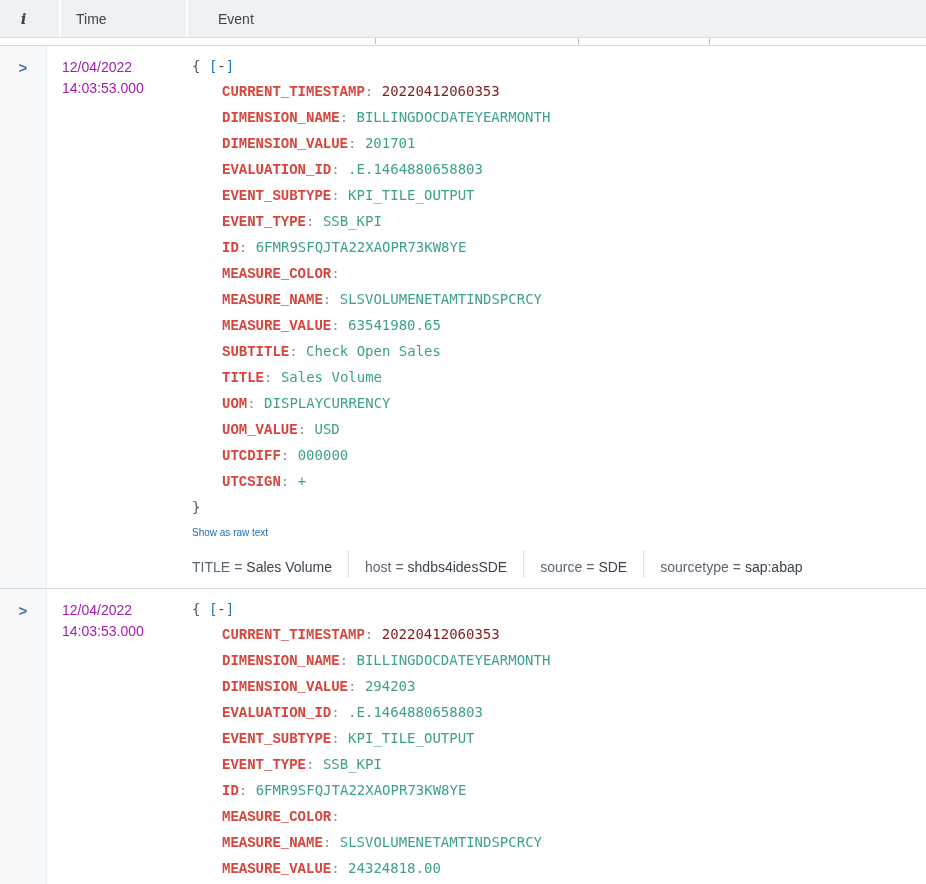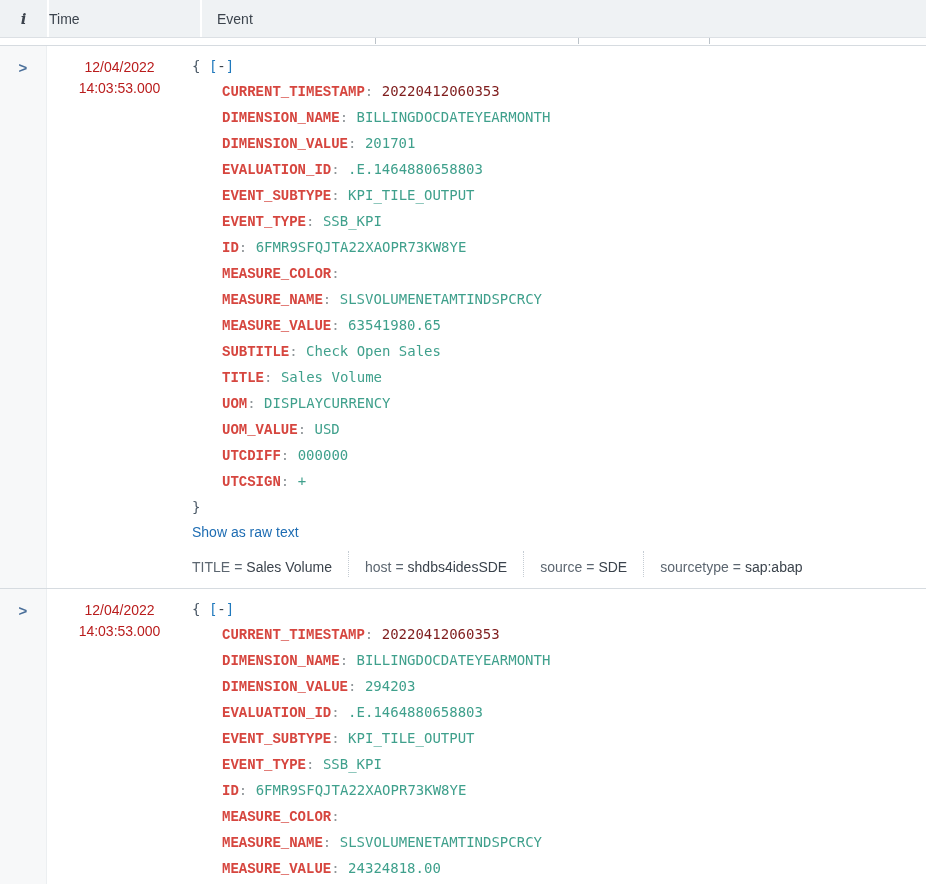--- a/index.html
+++ b/index.html
@@ -22,22 +22,22 @@
     background: #eff2f4;
     border-bottom: 1px solid #dce0e4;
   }
   .hcell {
     display: flex;
     align-items: center;
     font-size: 14px;
     color: #3c444d;
   }
   .hc-info  { width: 47px; justify-content: center; }
-  .hc-time  { width: 153px; border-left: 2px solid #ffffff; }
-  .hc-event { flex: 1; padding-left: 15px; border-left: 2px solid #ffffff; }
+  .hc-time  { width: 127px; padding-left: 15px; border-left: 2px solid #ffffff; margin-left: 12px; }
+  .hc-event { flex: 1; padding-left: 30px; border-left: 2px solid #ffffff; }
   .i-glyph {
     font-family: "DejaVu Serif", serif;
     font-style: italic;
     font-weight: bold;
     font-size: 15px;
     color: #3b434c;
   }
 
   
   .tick-strip {
@@ -72,23 +72,22 @@
     color: #4a6f9a;
     cursor: pointer;
     line-height: 25px;
   }
 
   .cell-time {
     width: 130px;
     padding: 11px 0 0 15px;
     font-size: 14px;
     line-height: 21px;
-    color: #b91c1c;
+    color: #a21caf;
     white-space: nowrap;
-    text-align: center;
   }
 
   .cell-event {
     flex: 1;
     padding: 8px 8px 11px 15px;
     min-width: 0;
   }
 
   
   .json-line {
@@ -102,21 +101,21 @@
   .jkey   { color: #d6463f; font-weight: bold; font-family: Liberation Mono, monospace; }
   .jcolon { color: #909699; }
   .v-string { color: #3fa08c; }
   .v-number { color: #7f1d1d; }
   .toggle { cursor: pointer; }
   .toggle .bracket { color: #2079bd; }
   .toggle .minus   { color: #3b434c; }
 
   .raw-link {
     display: inline-block;
-    font-size: 14px;
+    font-size: 10px;
     line-height: 25px;
     color: #1e6db3;
     cursor: pointer;
   }
 
   
   .meta-row {
     display: flex;
     align-items: flex-end;
     margin-top: 6px;

